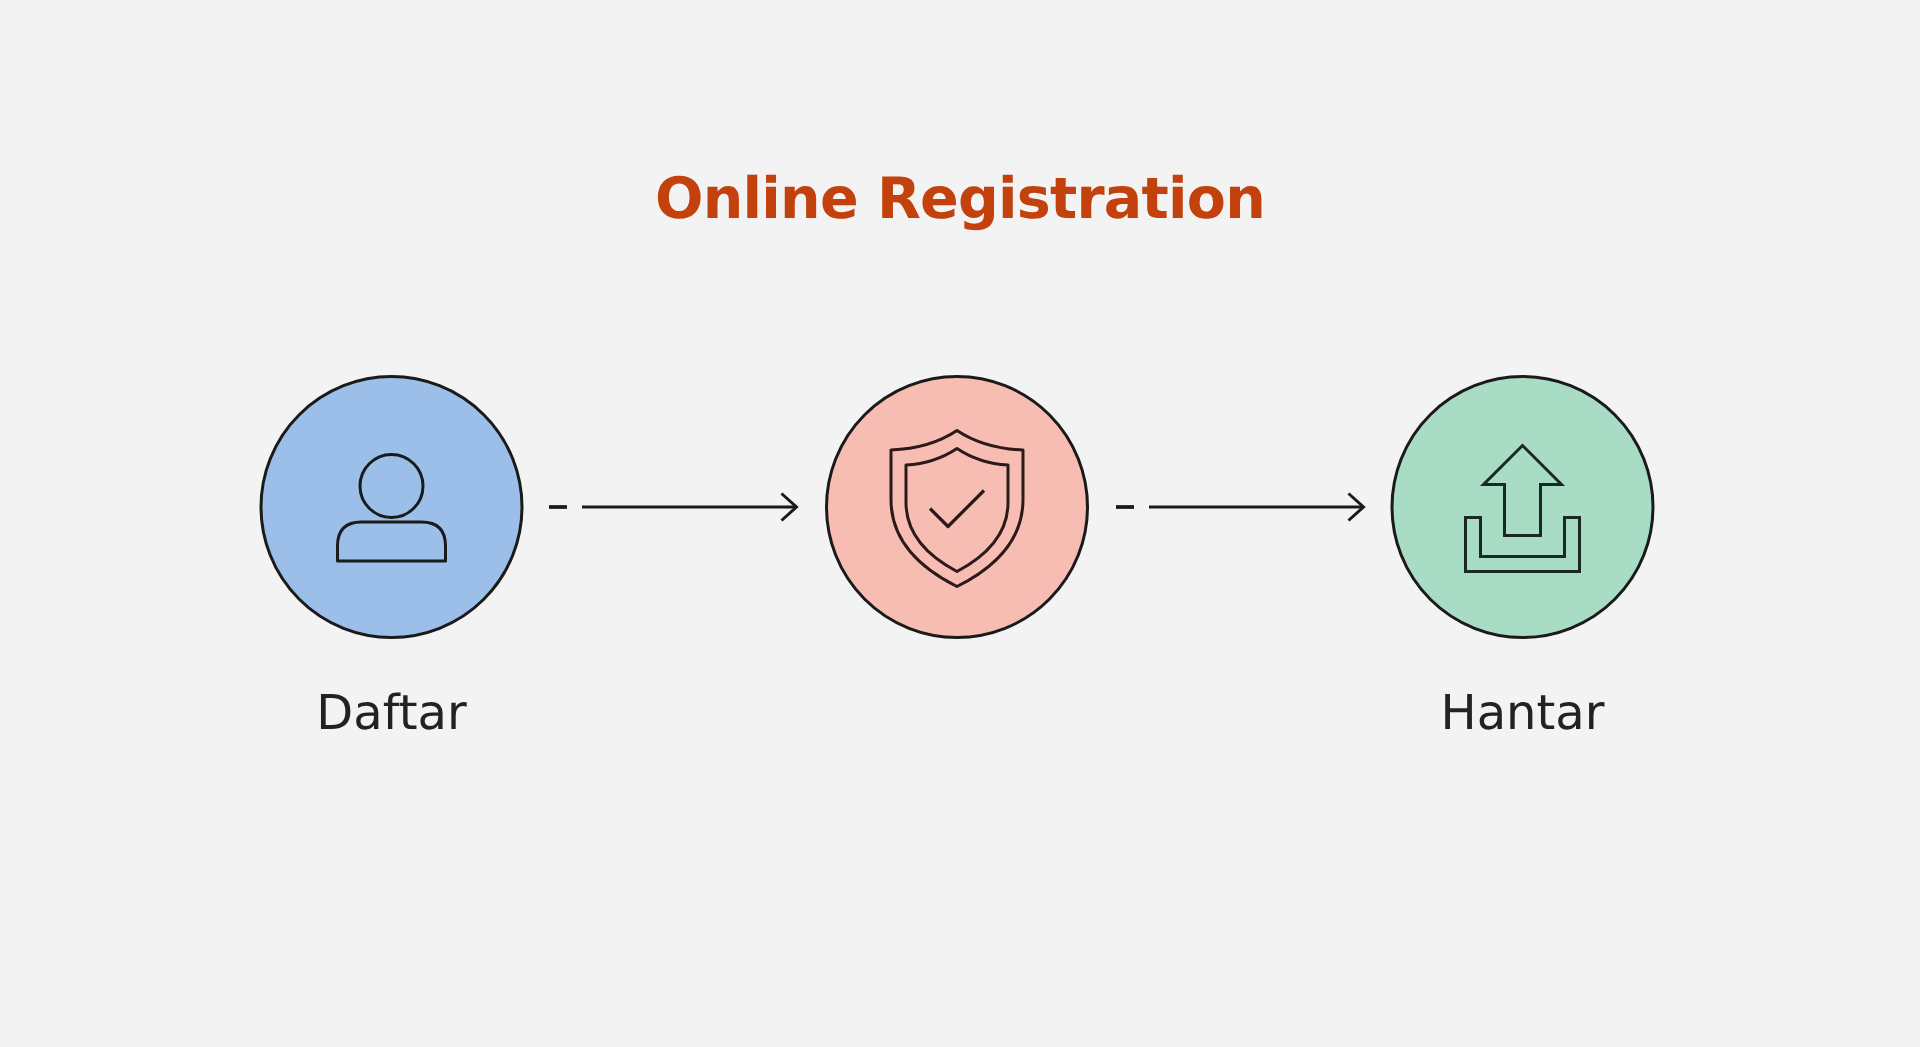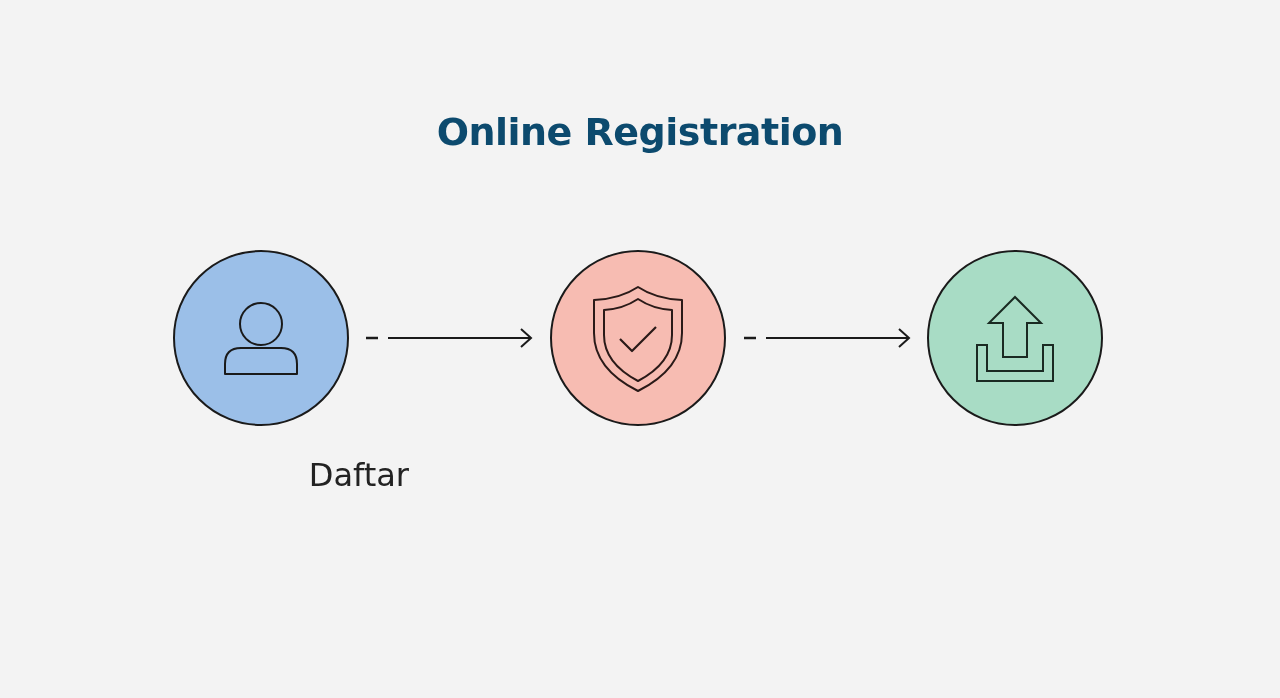--- a/index.html
+++ b/index.html
@@ -3,29 +3,29 @@
 <meta charset="utf-8">
 <style>
   html, body { margin:0; padding:0; }
   body {
     width:1280px; height:698px; background:#f3f3f3; position:relative; overflow:hidden;
     font-family:"DejaVu Sans", sans-serif; color:#1e1e1e;
   }
   .title {
     position:absolute; left:0; width:1280px; top:110px; text-align:center;
     font-family:"DejaVu Sans", sans-serif; font-weight:bold; font-size:38px; letter-spacing:-0.5px;
-    color:#0c4a6e;
+    color:#c2410c;
   }
   .step { position:absolute; top:250px; width:176px; }
   .circle {
     width:172px; height:172px; border-radius:50%; border:2px solid #1a1a1a;
     display:flex; align-items:center; justify-content:center; box-sizing:content-box;
   }
   .label {
-    position:absolute; top:206px; left:-60px; width:296px; text-align:right;
+    position:absolute; top:206px; left:-60px; width:296px; text-align:center;
     font-family:"DejaVu Sans", sans-serif; font-size:32px; color:#222;
   }
   .arrow { position:absolute; top:328px; width:170px; height:20px; }
 </style>
 </head>
 <body>
 
 <div class="title">Online Registration</div>
 
 <div class="step" style="left:173px;">
@@ -60,13 +60,14 @@
   <polyline points="157,1 167,10 157,19" fill="none" stroke="#1a1a1a" stroke-width="2"></polyline>
 </svg>
 
 <div class="step" style="left:927px;">
   <div class="circle" style="background:#a8dcc5;">
     <svg width="84" height="90" viewBox="0 0 84 90">
       <path d="M42 4 L68 30 L54 30 L54 64 L30 64 L30 30 L16 30 Z" fill="none" stroke="#1a2a22" stroke-width="2" stroke-linejoin="miter"></path>
       <path d="M4 52 L14 52 L14 78 L70 78 L70 52 L80 52 L80 88 L4 88 Z" fill="none" stroke="#1a2a22" stroke-width="2" stroke-linejoin="miter"></path>
     </svg>
   </div>
+  <div class="label">Hantar</div>
 </div>
 
 </body></html>

